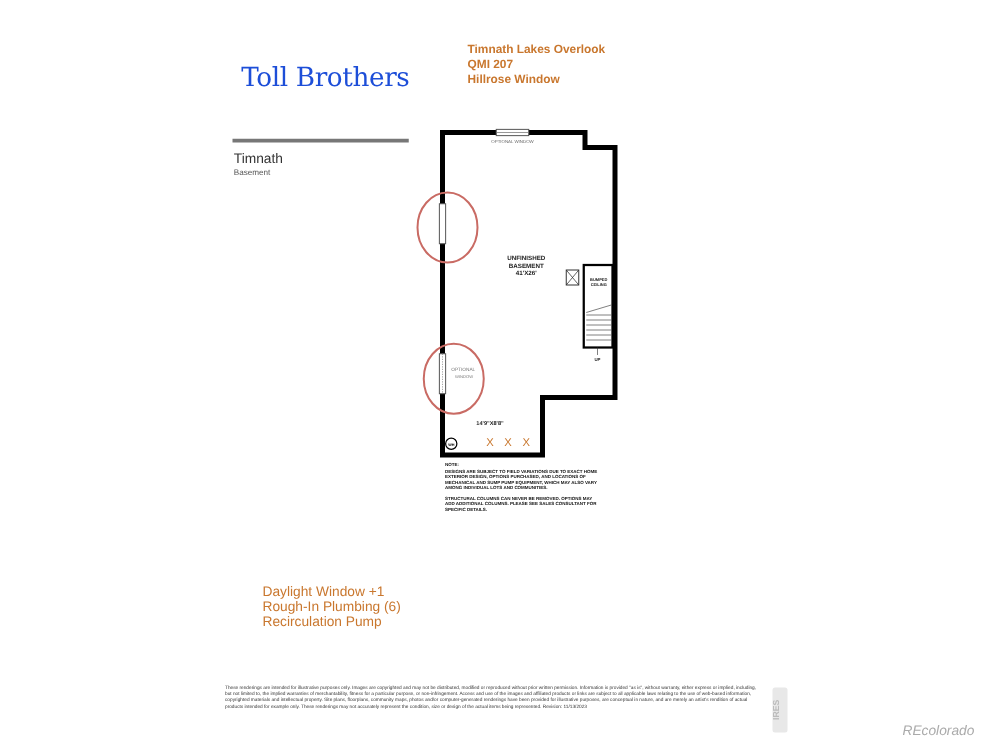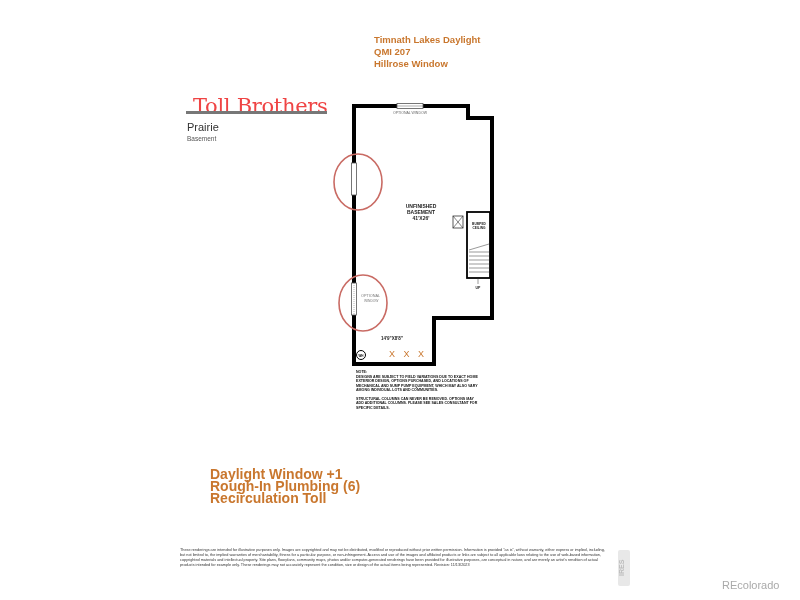--- a/index.html
+++ b/index.html
@@ -1,44 +1,44 @@
 <!DOCTYPE html>
 <html><head>
 <meta charset="utf-8">
 <style>
   html, body { margin:0; padding:0; background:#ffffff; }
   body { width:800px; height:600px; position:relative; overflow:hidden; font-family:"Liberation Sans", sans-serif; }
   .abs { position:absolute; }
-  .logo { left:193px; top:50px; font-family:"DejaVu Serif", "Liberation Serif", serif; font-size:21px; color:#ef4444; letter-spacing:-0.3px;margin-top:44px; }
+  .logo { left:193px; top:50px; font-family:"DejaVu Serif", "Liberation Serif", serif; font-size:21px; color:#1d4ed8; letter-spacing:-0.3px; }
   .project { left:374px; top:34px; color:#c9772e; font-size:9.5px; line-height:12px; font-weight:bold; }
   .project div { white-space:nowrap; }
   .hr { left:186px; top:111px; width:141px; height:3px; background:#777; }
   .plan-name { left:187px; top:121px; font-size:11px; color:#333; }
   .plan-level { left:187px; top:135px; font-size:6.5px; color:#555; }
-  .options { left:210px; top:468px; color:#c9772e; font-size:14px; font-weight:bold; line-height:12px; }
+  .options { left:210px; top:468px; color:#c9772e; font-size:11px; font-weight:normal; line-height:12px; }
   .disclaimer { left:180px; top:548px; width:430px; font-size:3.8px; line-height:5px; color:#333; }
   .res-badge { left:618px; top:550px; width:12px; height:36px; background:#e8e8e8; border-radius:2px; color:#bbb; font-size:7px; writing-mode:vertical-rl; transform:rotate(180deg); text-align:center; font-weight:bold; }
-  .recolorado { left:722px; top:579px; font-size:11px; color:#aaa; }
+  .recolorado { left:722px; top:579px; font-size:11px; color:#aaa;font-style:italic; }
   .notes { left:356px; top:370px; width:125px; font-size:3.6px; line-height:4.5px; color:#111; font-weight:bold; }
   .notes p { margin:0 0 4px 0; }
   svg text { font-family:"Liberation Sans", sans-serif; }
 </style>
 </head>
 <body>
 
 <div class="abs logo">Toll Brothers</div>
 
 <div class="abs project">
-  <div>Timnath Lakes Daylight</div>
+  <div>Timnath Lakes Overlook</div>
   <div>QMI 207</div>
   <div>Hillrose Window</div>
 </div>
 
 <div class="abs hr"></div>
-<div class="abs plan-name">Prairie</div>
+<div class="abs plan-name">Timnath</div>
 <div class="abs plan-level">Basement</div>
 
 <svg class="abs" style="left:330px;top:98px;" width="170" height="272" viewBox="330 98 170 272">
 
   <path d="M354,106 L468,106 L468,118 L492,118 L492,318 L434,318 L434,364 L354,364 Z" fill="none" stroke="#000" stroke-width="4"></path>
 
   <rect x="397" y="103.5" width="26" height="5" fill="#fff" stroke="#555" stroke-width="0.8"></rect>
   <line x1="397" y1="106" x2="423" y2="106" stroke="#777" stroke-width="0.6"></line>
   <text x="410" y="114" font-size="3.5" text-anchor="middle" fill="#666">OPTIONAL WINDOW</text>
 
@@ -84,19 +84,19 @@
 </svg>
 
 <div class="abs notes">
   <p><span>NOTE:</span><br><span>DESIGNS ARE SUBJECT TO FIELD VARIATIONS DUE TO EXACT HOME EXTERIOR DESIGN, OPTIONS PURCHASED, AND LOCATIONS OF MECHANICAL AND SUMP PUMP EQUIPMENT, WHICH MAY ALSO VARY AMONG INDIVIDUAL LOTS AND COMMUNITIES.</span></p>
   <p>STRUCTURAL COLUMNS CAN NEVER BE REMOVED. OPTIONS MAY ADD ADDITIONAL COLUMNS. PLEASE SEE SALES CONSULTANT FOR SPECIFIC DETAILS.</p>
 </div>
 
 <div class="abs options">
   <div>Daylight Window +1</div>
   <div>Rough-In Plumbing (6)</div>
-  <div>Recirculation Toll</div>
+  <div>Recirculation Pump</div>
 </div>
 
 <div class="abs disclaimer">These renderings are intended for illustrative purposes only. Images are copyrighted and may not be distributed, modified or reproduced without prior written permission. Information is provided "as is", without warranty, either express or implied, including, but not limited to, the implied warranties of merchantability, fitness for a particular purpose, or non-infringement. Access and use of the images and affiliated products or links are subject to all applicable laws relating to the use of web-based information, copyrighted materials and intellectual property. Site plans, floorplans, community maps, photos and/or computer-generated renderings have been provided for illustrative purposes, are conceptual in nature, and are merely an artist's rendition of actual products intended for example only. These renderings may not accurately represent the condition, size or design of the actual items being represented. Revision: 11/13/2023</div>
 
 <div class="abs res-badge">IRES</div>
 <div class="abs recolorado">REcolorado</div>
 
 </body></html>

